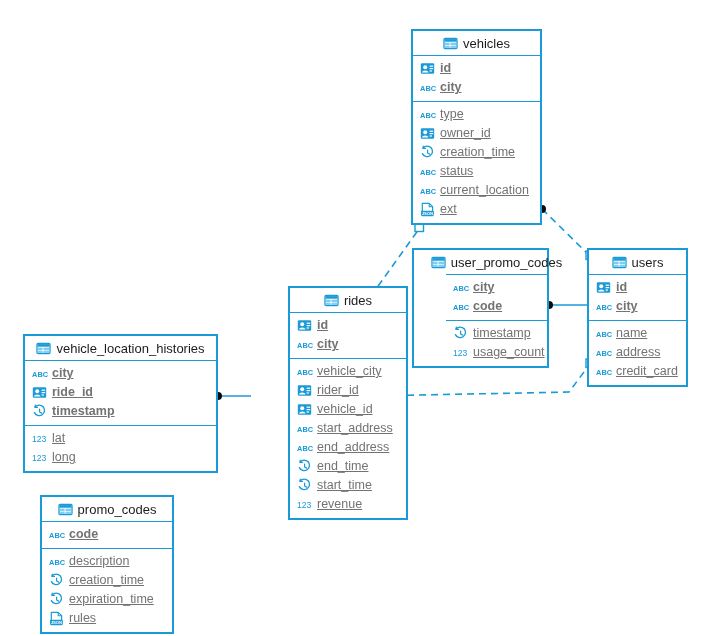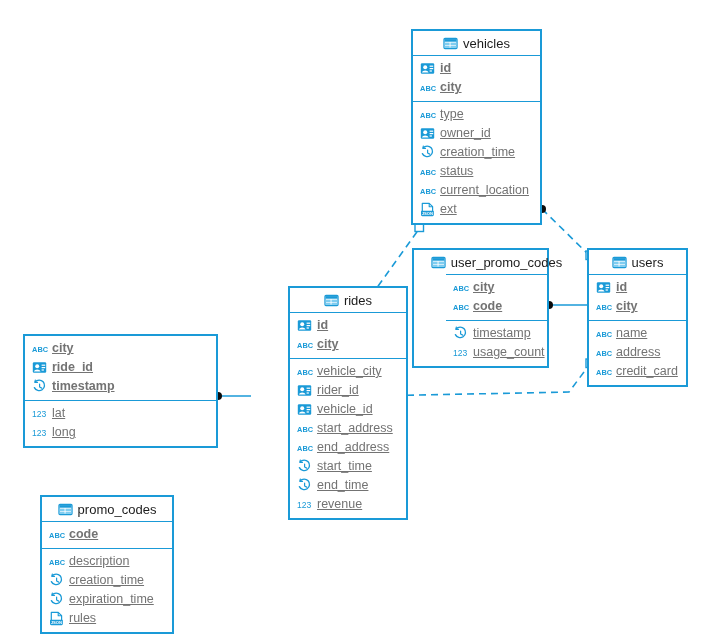--- a/index.html
+++ b/index.html
@@ -419,43 +419,56 @@
           <span class="field-name">end_address</span>
         </div>
         <div class="field">
           <span class="ico">
             <svg width="15" height="15" viewBox="0 0 15 15">
               <path d="M3.1 3.0 A5.3 5.3 0 1 1 2.4 8.6" fill="none" stroke="#1a9ad7" stroke-width="1.35" stroke-linecap="round"></path>
               <path d="M3.3 1.0 L3.0 3.5 L5.5 3.3" fill="none" stroke="#1a9ad7" stroke-width="1.2" stroke-linecap="round" stroke-linejoin="round"></path>
               <path d="M7.6 5.0 L7.6 8.0 L9.7 9.1" fill="none" stroke="#1a9ad7" stroke-width="1.2" stroke-linecap="round"></path>
             </svg>
           </span>
+          <span class="field-name">end_time</span>
+        </div>
+        <div class="field">
+          <span class="ico">
+            <svg width="15" height="15" viewBox="0 0 15 15">
+              <path d="M3.1 3.0 A5.3 5.3 0 1 1 2.4 8.6" fill="none" stroke="#1a9ad7" stroke-width="1.35" stroke-linecap="round"></path>
+              <path d="M3.3 1.0 L3.0 3.5 L5.5 3.3" fill="none" stroke="#1a9ad7" stroke-width="1.2" stroke-linecap="round" stroke-linejoin="round"></path>
+              <path d="M7.6 5.0 L7.6 8.0 L9.7 9.1" fill="none" stroke="#1a9ad7" stroke-width="1.2" stroke-linecap="round"></path>
+            </svg>
+          </span>
           <span class="field-name">start_time</span>
-        </div>
-        <div class="field">
-          <span class="ico">
-            <svg width="15" height="15" viewBox="0 0 15 15">
-              <path d="M3.1 3.0 A5.3 5.3 0 1 1 2.4 8.6" fill="none" stroke="#1a9ad7" stroke-width="1.35" stroke-linecap="round"></path>
-              <path d="M3.3 1.0 L3.0 3.5 L5.5 3.3" fill="none" stroke="#1a9ad7" stroke-width="1.2" stroke-linecap="round" stroke-linejoin="round"></path>
-              <path d="M7.6 5.0 L7.6 8.0 L9.7 9.1" fill="none" stroke="#1a9ad7" stroke-width="1.2" stroke-linecap="round"></path>
-            </svg>
-          </span>
-          <span class="field-name">end_time</span>
         </div>
         <div class="field">
           <span class="ico">
             <svg width="16" height="15" viewBox="0 0 16 15">
               <text x="0" y="11" font-family="Liberation Sans, sans-serif" font-size="8.6" fill="#1a9ad7" letter-spacing="0">123</text>
             </svg>
           </span>
           <span class="field-name">revenue</span>
         </div>
       </div>
     </div>
     <div class="entity" style="left: 23px; top: 334px; width: 195px;">
+      <div class="entity-header">
+        <span class="ico">
+          <svg width="15" height="15" viewBox="0 0 15 15">
+            <rect x="1" y="2.5" width="13" height="10" rx="1" fill="none" stroke="#1a9ad7" stroke-width="1.3"></rect>
+            <rect x="1.6" y="3.1" width="11.8" height="2.6" fill="#1a9ad7"></rect>
+            <rect x="1.6" y="6.6" width="5" height="2.5" fill="#7fcdf0"></rect>
+            <rect x="7.5" y="6.6" width="5.9" height="2.5" fill="#7fcdf0"></rect>
+            <rect x="1.6" y="9.7" width="5" height="2.2" fill="#7fcdf0"></rect>
+            <rect x="7.5" y="9.7" width="5.9" height="2.2" fill="#7fcdf0"></rect>
+          </svg>
+        </span>
+        <span class="entity-title">vehicle_location_histories</span>
+      </div>
       <div class="field-group pk-group">
         <div class="field key">
           <span class="ico">
             <svg width="16" height="15" viewBox="0 0 16 15">
               <text x="0" y="10.5" font-family="Liberation Sans, sans-serif" font-size="7.4" font-weight="bold" fill="#1a9ad7" letter-spacing="0.1">ABC</text>
             </svg>
           </span>
           <span class="field-name">city</span>
         </div>
         <div class="field key">

